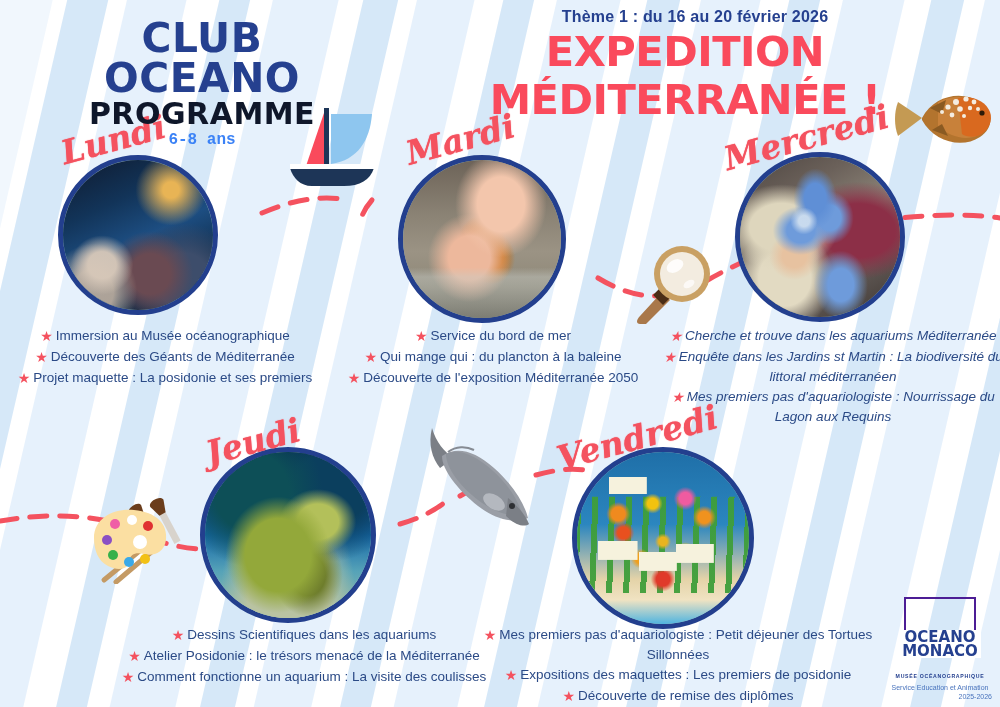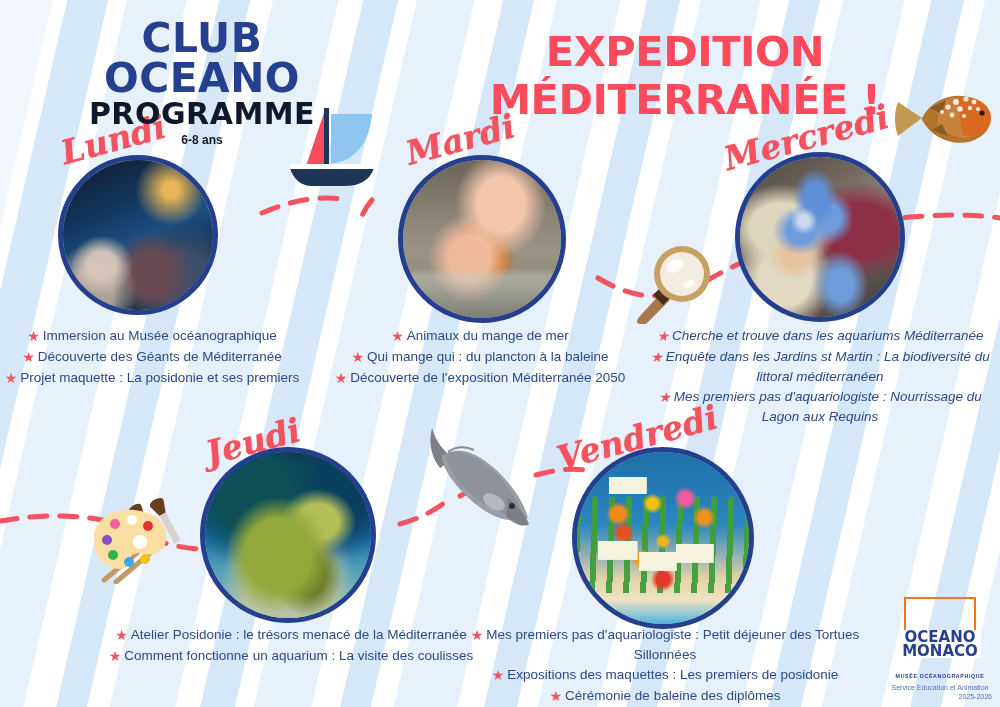--- a/index.html
+++ b/index.html
@@ -37,23 +37,23 @@
     font-weight:bold;font-size:40px;line-height:40px;
     letter-spacing:.5px;color:#25408f;
     transform:scaleX(1.02);
   }
   .club-title .l2{
     font-family:"DejaVu Sans", sans-serif;
     font-weight:bold;font-size:30px;line-height:32px;
     letter-spacing:.5px;color:#0f172a;
   }
   .club-title .l3{
-    font-family:Liberation Sans, sans-serif;
-    font-weight:bold;font-size:12px;line-height:20px;
-    color:#0f172a;
+    font-family:Liberation Mono, monospace;
+    font-weight:bold;font-size:16px;line-height:20px;
+    color:#3b82f6;
   }
   .theme-line{
     position:absolute;left:460px;top:8px;width:470px;z-index:6;
     text-align:center;
     font-family:"Liberation Sans", sans-serif;
     font-weight:bold;font-size:16px;color:#25408f;
     letter-spacing:.2px;
   }
   .expedition{
     position:absolute;left:380px;top:28px;width:610px;z-index:6;
@@ -83,40 +83,41 @@
     white-space:nowrap;
     transform:rotate(-15deg);
     text-shadow:0 0 1px #f4525f;
   }
   .items{
     position:absolute;z-index:6;
     color:#2b4a86;
     font-family:"Liberation Sans", sans-serif;
     font-size:13.5px;line-height:19px;
     text-align:center;
+    margin-left:13px;
   }
   .item{position:relative;display:block;margin:0 0 1px 0;}
   .star{
     color:#f4525f;font-size:14px;margin-right:3px;
     display:inline-block;vertical-align:-1px;
   }
 
   
   .dashes{position:absolute;inset:0;z-index:4;pointer-events:none;}
 
   
   .deco{position:absolute;z-index:5;}
 
   
   .logo{
     position:absolute;right:8px;bottom:6px;z-index:8;
     width:104px;text-align:center;
   }
   .logo .box{
-    width:72px;height:60px;border:2px solid #f97316;margin:16px auto;
+    width:72px;height:60px;border:2px solid #4c1d95;margin:16px auto;
     position:relative;box-sizing:border-box;background:transparent;
   }
   .logo .word{
     position:absolute;left:-7px;right:-7px;bottom:-3px;
     font-family:"DejaVu Sans", sans-serif;
     font-weight:bold;font-size:15px;line-height:14px;
     color:#25408f;letter-spacing:0px;
     background:#fff;
   }
   .logo .cap{
@@ -169,20 +170,21 @@
       <path d="M536,475 C554,470 570,468 584,470"></path>
     </g>
   </svg>
 
   <div class="club-title">
     <div class="l1">CLUB OCEANO</div>
     <div class="l2">PROGRAMME</div>
     <div class="l3">6-8 ans</div>
   </div>
 
+  <div class="theme-line">Thème 1 : du 16 au 20 février 2026</div>
   <div class="expedition">EXPEDITION MÉDITERRANÉE !</div>
 
   <svg class="deco" style="left:278px;top:94px;" width="106" height="100" viewBox="0 0 106 100">
     <path d="M28,72 L47,16 L47,72 Z" fill="#fa4a5c"></path>
     <path d="M53,70 C80,66 92,46 94,20 L53,20 Z" fill="#8ec6ef"></path>
     <path d="M46,14 L51,14 L51,72 L46,72 Z" fill="#1d3557"></path>
     <path d="M12,74 L96,74 C92,86 82,92 66,92 L34,92 C22,92 15,84 12,74 Z" fill="#1d3557"></path>
     <rect x="12" y="70" width="84" height="5" fill="#ffffff"></rect>
   </svg>
 
@@ -279,21 +281,21 @@
       <div class="inner" style="background:
           linear-gradient(180deg,#6d6358 0%,#8a8274 34%,#9b9384 58%,#8e8878 80%,#6f6a5e 100%);"></div>
       <div class="inner" style="background:
           radial-gradient(ellipse at 62% 28%, #f3c6ac 0 17%, transparent 33%),
           radial-gradient(ellipse at 42% 62%, #edb89c 0 16%, transparent 32%),
           radial-gradient(ellipse at 50% 50%, #b0600f 0 10%, transparent 21%),
           radial-gradient(ellipse at 56% 62%, #c6701a 0 9%, transparent 19%);"></div>
       <div class="inner" style="background:linear-gradient(180deg,transparent 68%, rgba(200,205,200,.45) 74%, rgba(150,160,155,.35) 100%);"></div>
     </div>
     <div class="items" style="left:330px;top:326px;width:300px;">
-      <span class="item"><span class="star">★</span><span>Animaux du mange de mer</span></span>
+      <span class="item"><span class="star">★</span><span>Service du bord de mer</span></span>
       <span class="item"><span class="star">★</span><span>Qui mange qui : du plancton à la baleine</span></span>
       <span class="item"><span class="star">★</span><span>Découverte de l'exposition Méditerranée 2050</span></span>
     </div>
   </div>
 
   <div class="day">
     <div class="daylabel" style="left:722px;top:118px;">Mercredi</div>
     <div class="photo" style="left:735px;top:152px;width:170px;height:170px;">
       <div class="inner" style="background:
           linear-gradient(150deg,#4d4540 0%,#6b615a 26%,#8d8579 50%,#5c5450 76%,#3a3430 100%);"></div>
@@ -325,20 +327,21 @@
       <div class="inner" style="background:
           radial-gradient(ellipse at 28% 24%, #0d4f57 0 22%, transparent 42%),
           radial-gradient(ellipse at 76% 22%, #0b3f5e 0 20%, transparent 40%),
           radial-gradient(ellipse at 50% 92%, #b9c3a2 0 34%, transparent 58%);"></div>
       <div class="inner" style="background:
           radial-gradient(ellipse at 44% 62%, #93a83a 0 25%, transparent 40%),
           radial-gradient(ellipse at 68% 42%, #b3c05a 0 13%, transparent 24%),
           radial-gradient(ellipse at 62% 74%, #6e7d2c 0 12%, transparent 24%);"></div>
     </div>
     <div class="items" style="left:96px;top:625px;width:390px;">
+      <span class="item"><span class="star">★</span><span>Dessins Scientifiques dans les aquariums</span></span>
       <span class="item"><span class="star">★</span><span>Atelier Posidonie : le trésors menacé de la Méditerranée</span></span>
       <span class="item"><span class="star">★</span><span>Comment fonctionne un aquarium : La visite des coulisses</span></span>
     </div>
   </div>
 
   <div class="day">
     <div class="daylabel" style="left:555px;top:418px;">Vendredi</div>
     <div class="photo" style="left:572px;top:447px;width:182px;height:182px;">
       <div class="inner" style="background:linear-gradient(180deg,#1f6fa8 0%,#2b86bf 42%,#e4d3a8 74%,#f0e3c2 86%,#4fb4e0 100%);"></div>
       <div class="inner" style="background:
@@ -356,21 +359,21 @@
           radial-gradient(circle at 50% 74%, #e03a2a 0 4.4%, transparent 8%);"></div>
       <div class="inner" style="background:
           linear-gradient(#f6f2dd,#f6f2dd) 24% 16%/22% 10% no-repeat,
           linear-gradient(#f6f2dd,#f6f2dd) 16% 58%/23% 11% no-repeat,
           linear-gradient(#f6f2dd,#f6f2dd) 46% 65%/22% 11% no-repeat,
           linear-gradient(#f6f2dd,#f6f2dd) 74% 60%/22% 11% no-repeat;"></div>
     </div>
     <div class="items" style="left:470px;top:625px;width:390px;">
       <span class="item"><span class="star">★</span><span>Mes premiers pas d'aquariologiste : Petit déjeuner des Tortues Sillonnées</span></span>
       <span class="item"><span class="star">★</span><span>Expositions des maquettes : Les premiers de posidonie</span></span>
-      <span class="item"><span class="star">★</span><span>Cérémonie de baleine des diplômes</span></span>
+      <span class="item"><span class="star">★</span><span>Découverte de remise des diplômes</span></span>
     </div>
   </div>
 
   <div class="logo">
     <div class="box">
       <div class="word">
         <div>OCEANO</div>
         <div>MONACO</div>
       </div>
     </div>

